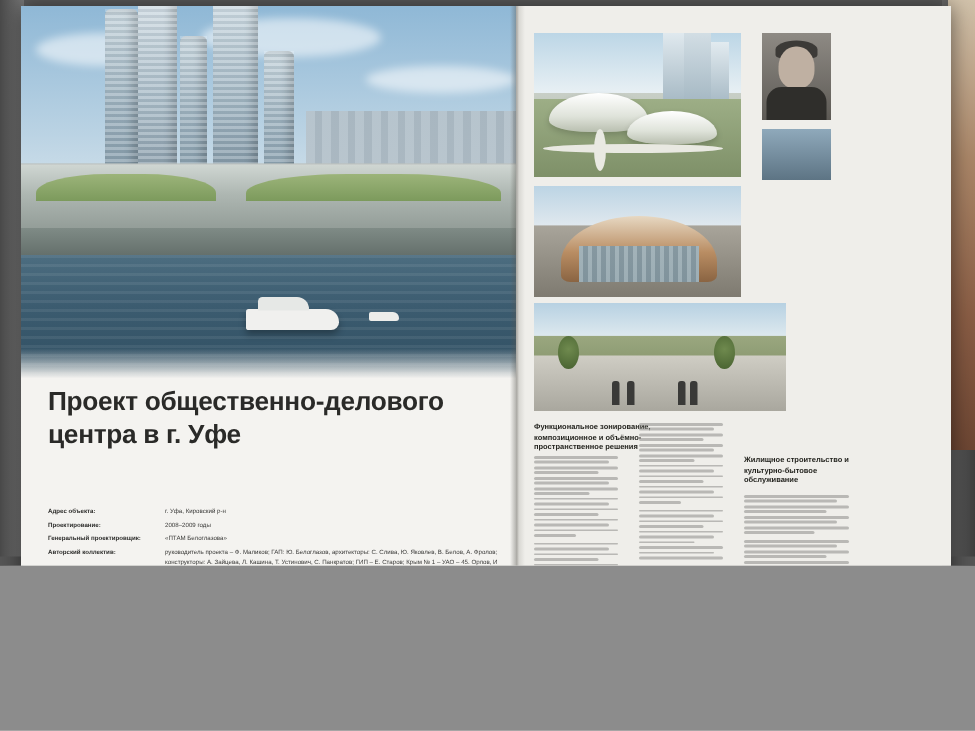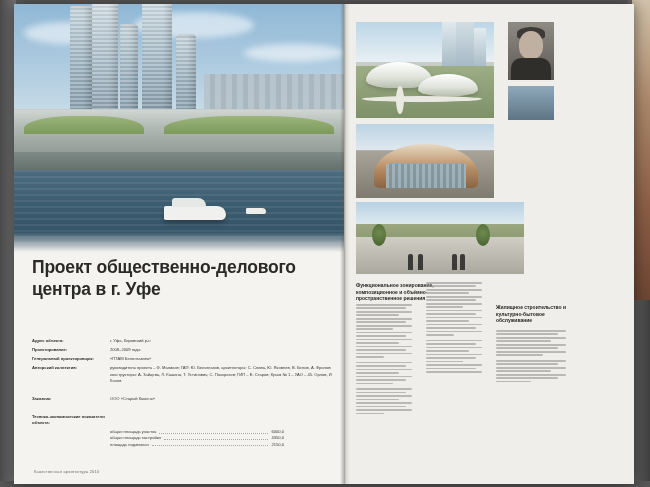--- a/index.html
+++ b/index.html
@@ -9,21 +9,21 @@
   }
   body {
     width: 650px;
     height: 487px;
     overflow: hidden;
     font-family: "Liberation Sans", sans-serif;
   }
   .scene {
     position: relative;
     width: 650px;
-    height: 487px;
+    height: 377px;
     background: #6f6f6f;
     overflow: hidden;
   }
   
   .desk-left {
     position: absolute;
     left: 0; top: 0;
     width: 16px; height: 487px;
     background: linear-gradient(90deg,#4a4a4a 0%, #7b7b7b 100%);
   }

